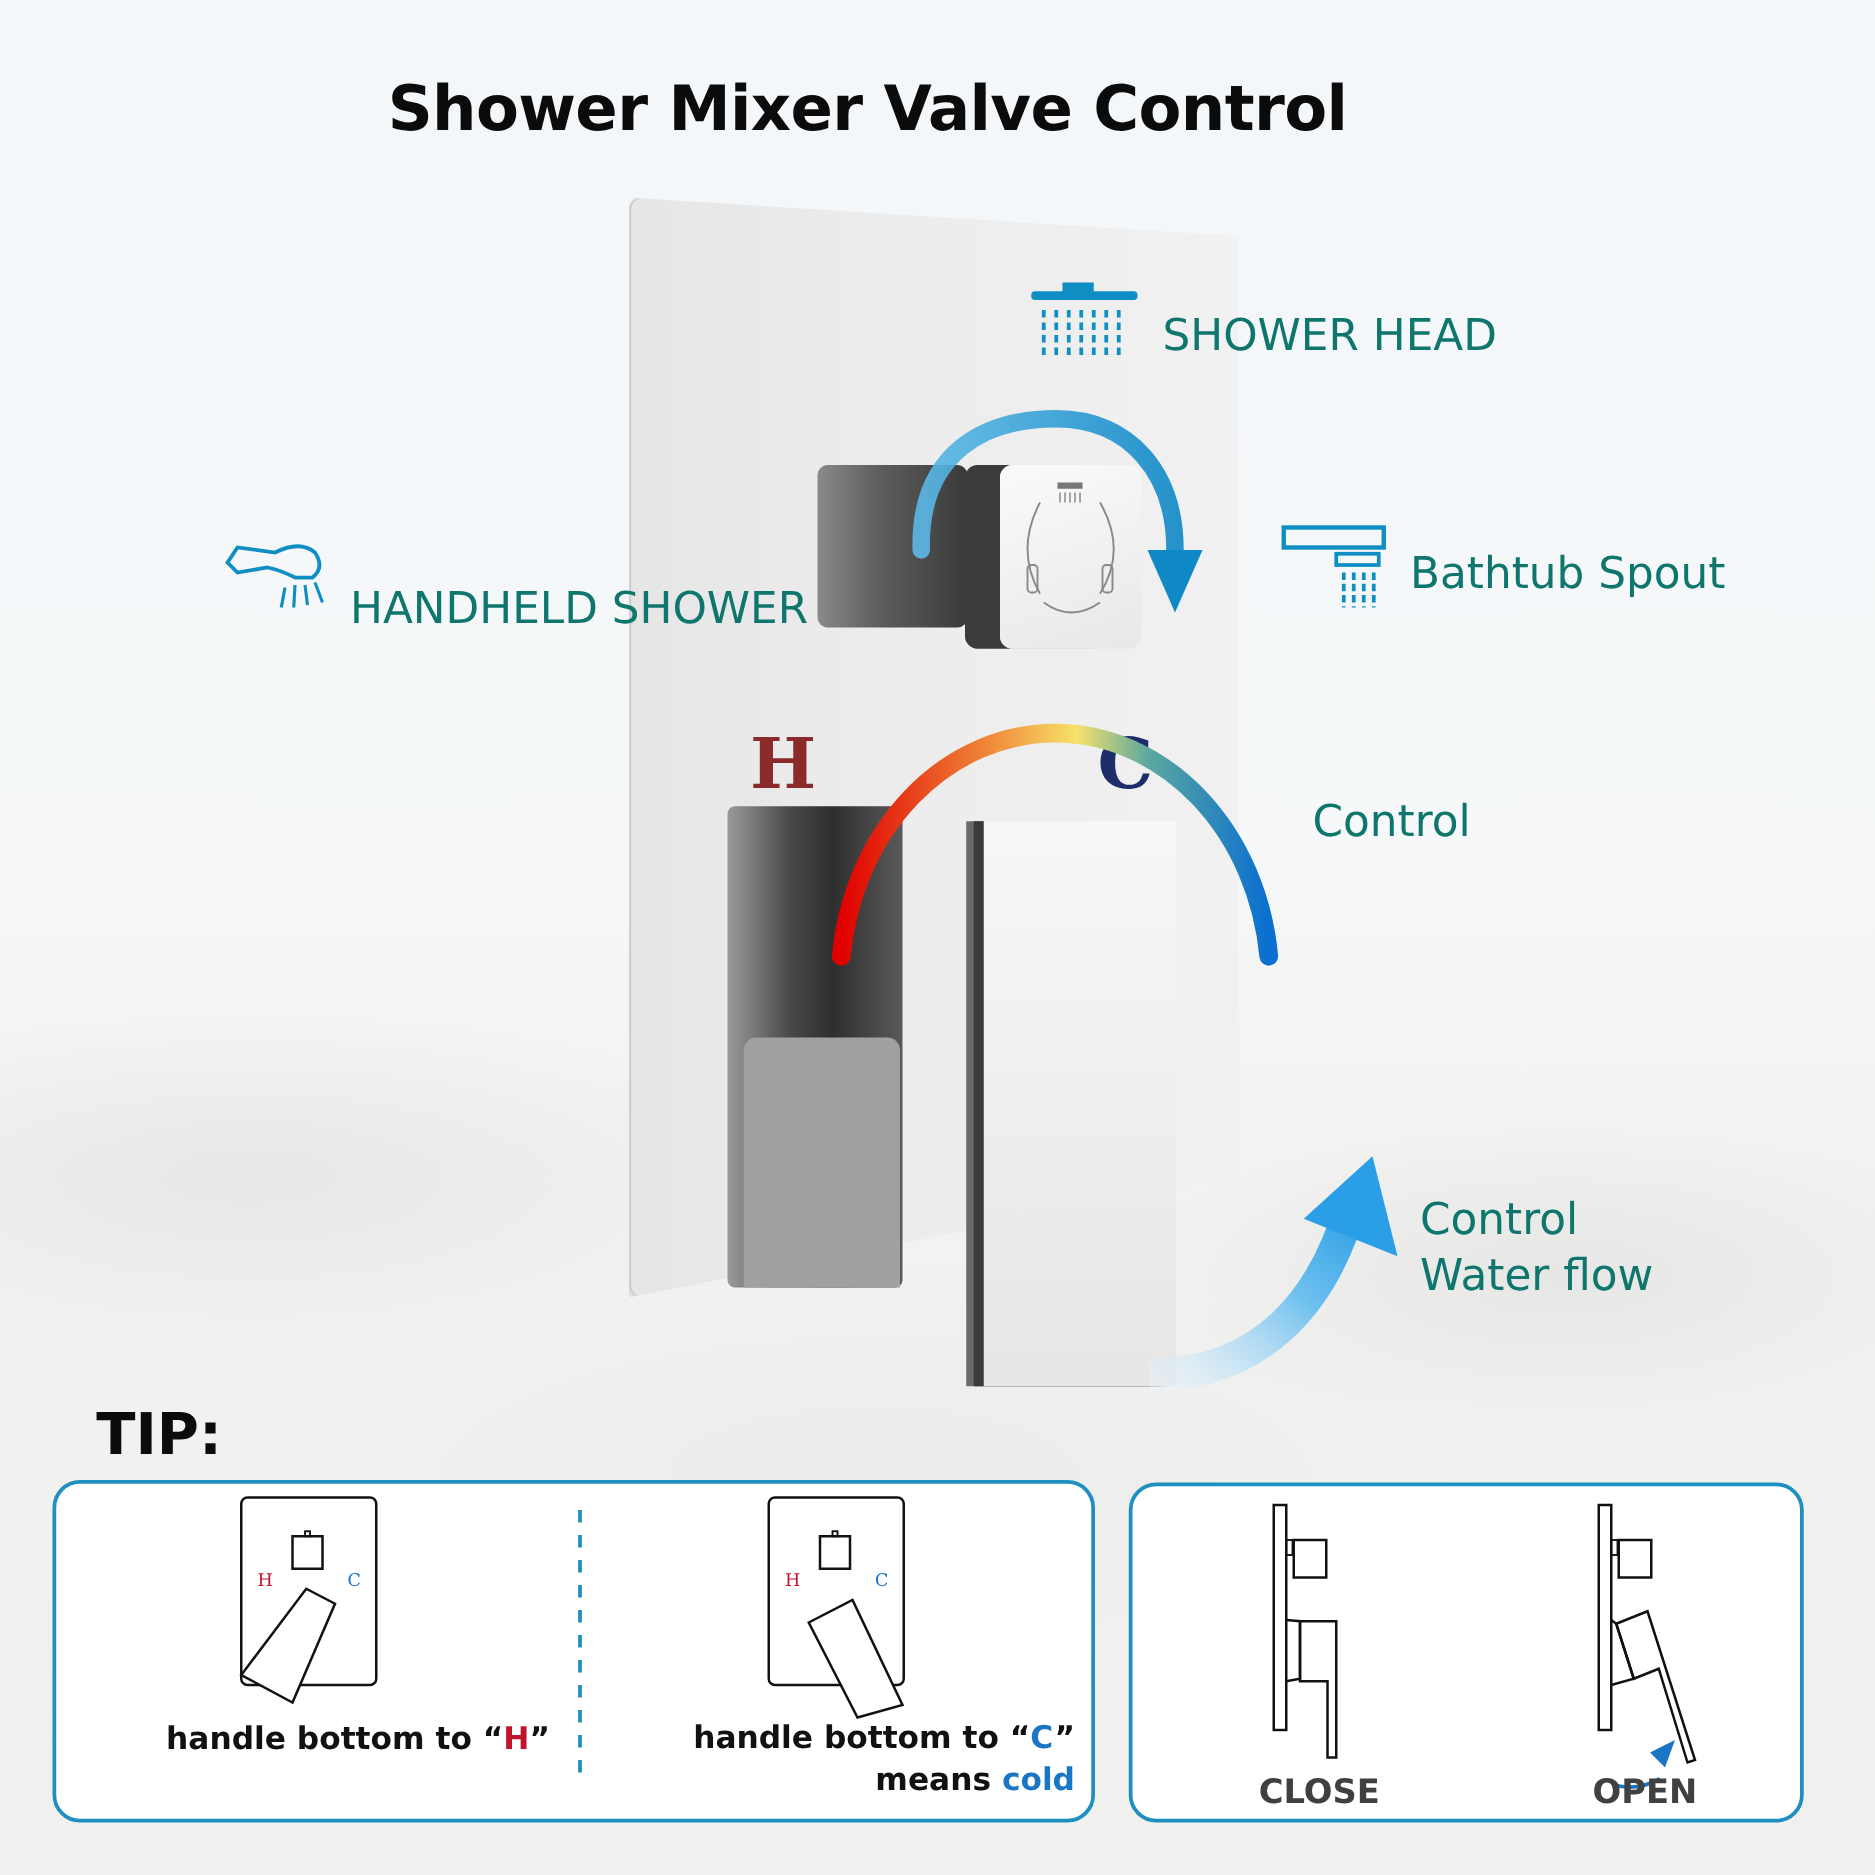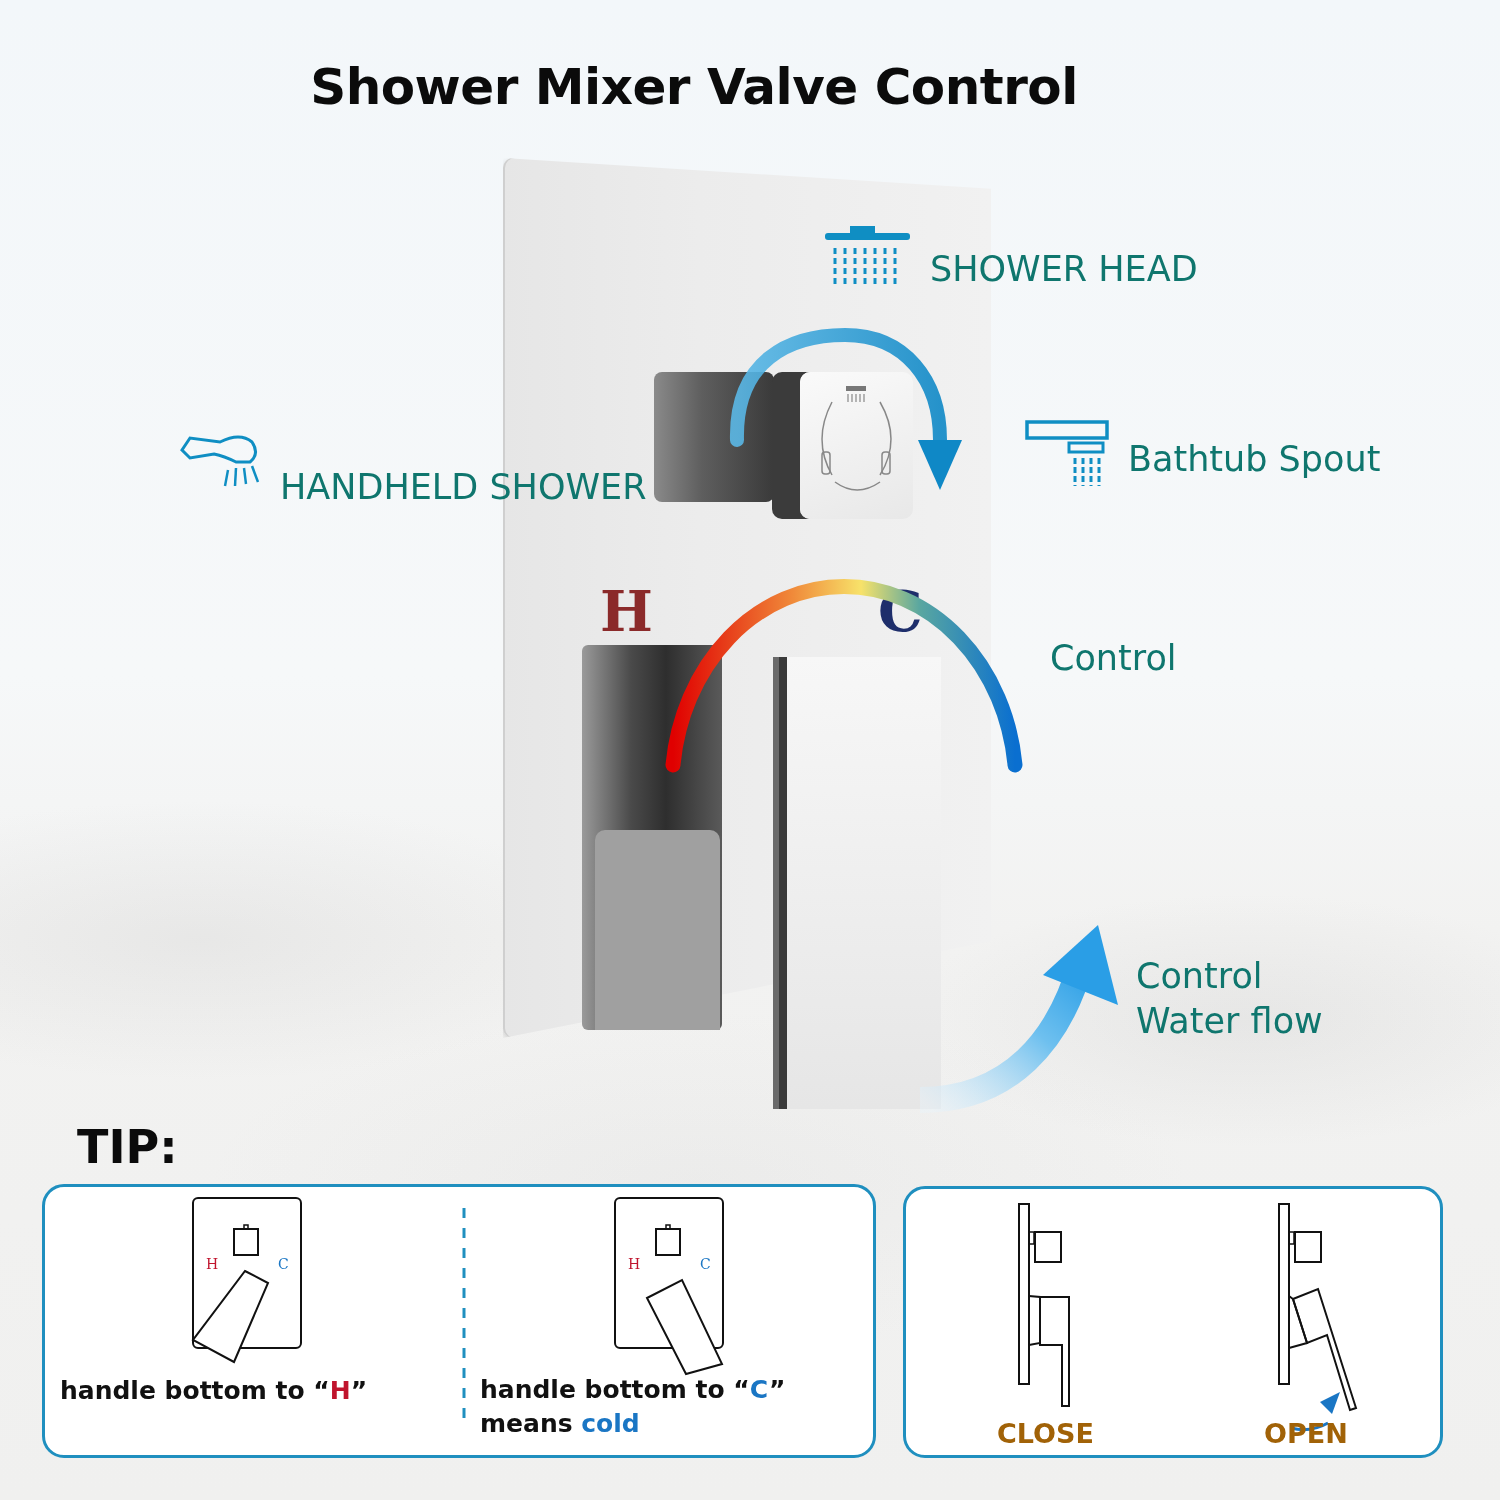--- a/index.html
+++ b/index.html
@@ -55,24 +55,24 @@
     box-shadow:-8px 0 0 #3a3a3a, -14px 0 0 #6a6a6a;
   }
   .hc {
     position:absolute; font-family:"DejaVu Serif", serif; font-size:56px; font-weight:bold;
   }
   
   .tip-title { position:absolute; left:77px; top:1120px; font-size:46px; font-weight:bold; color:#0b0b0b; }
   .box {
     position:absolute; border:3px solid #1f8fbf; border-radius:22px; background:#ffffff;
   }
-  .caption { position:absolute; font-weight:bold; color:#111; font-size:25px; text-align:left; line-height:1.35; }
+  .caption { position:absolute; font-weight:bold; color:#111; font-size:25px; text-align:right; line-height:1.35; }
   .hot { color:#c0142d; }
   .cold { color:#1a76c4; }
-  .state-label { position:absolute; font-weight:bold; font-size:27px; color:#a16207; }
+  .state-label { position:absolute; font-weight:bold; font-size:27px; color:#404040;margin-left:10px; }
   svg { position:absolute; overflow:visible; }
 </style>
 </head>
 <body>
 
 <div class="marble"></div>
 
 <div class="title">Shower Mixer Valve Control</div>
 
 <div class="panel"></div>

